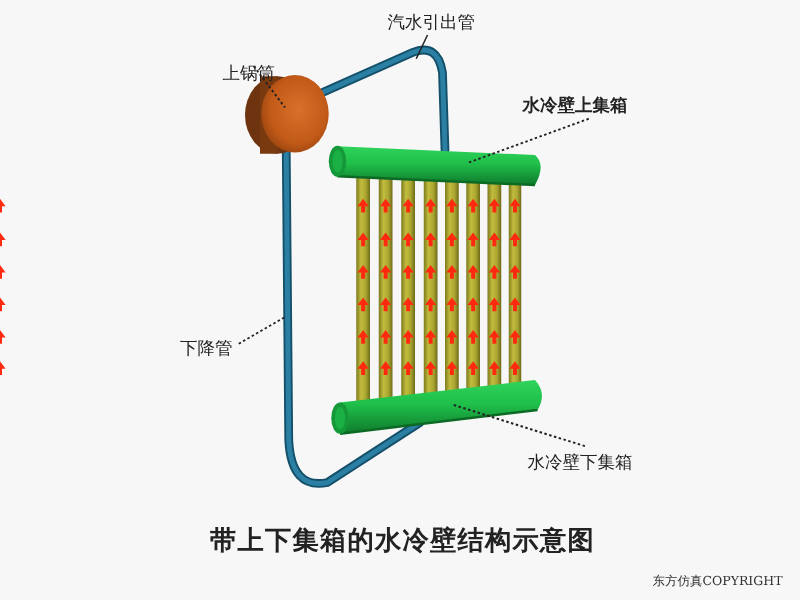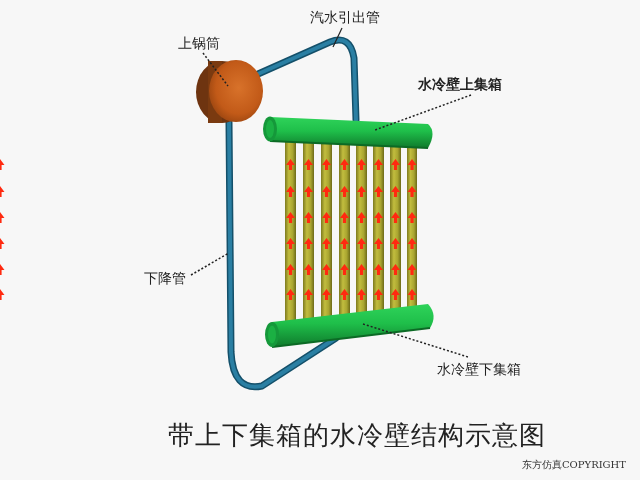--- a/index.html
+++ b/index.html
@@ -13,24 +13,25 @@
   .label {
     position: absolute;
     font-size: 14px;
     color: #222;
     white-space: nowrap;
     letter-spacing: 0px;
   }
   .title {
     position: absolute;
     left: 168px; top: 418px;
-    font-size: 26px;
+    font-size: 21px;
     color: #222;
     letter-spacing: 1px;
     white-space: nowrap;
+    font-weight: bold;
   }
   .copyright {
     position: absolute;
     right: 14px; top: 458px;
     font-size: 10px;
     color: #333;
     white-space: nowrap;
     text-align: center;
   }
 </style>
@@ -135,20 +136,20 @@
 
   <g stroke="#222" stroke-width="1.5" fill="none">
     <line x1="203" y1="53" x2="228" y2="86" stroke-dasharray="2,2"></line>
     <line x1="342" y1="28" x2="333" y2="47" stroke-width="1.2"></line>
     <line x1="471" y1="95" x2="375" y2="130" stroke-dasharray="2,2"></line>
     <line x1="191" y1="275" x2="229" y2="253" stroke-dasharray="2,2"></line>
     <line x1="363" y1="324" x2="468" y2="357" stroke-dasharray="2,2"></line>
   </g>
 </svg>
 
-<div class="label" style="left:178px; top:35px;">上锅筒</div>
+<div class="label" style="left:178px; top:50px;">上锅筒</div>
 <div class="label" style="left:310px; top:9px;">汽水引出管</div>
 <div class="label" style="left:418px; top:76px;font-weight:bold;">水冷壁上集箱</div>
 <div class="label" style="left:144px; top:270px;font-family:Liberation Mono, monospace;">下降管</div>
-<div class="label" style="left:437px; top:361px;">水冷壁下集箱</div>
+<div class="label" style="left:422px; top:361px;">水冷壁下集箱</div>
 
 <div class="title">带上下集箱的水冷壁结构示意图</div>
 <div class="copyright">东方仿真COPYRIGHT</div>
 
 </body></html>

